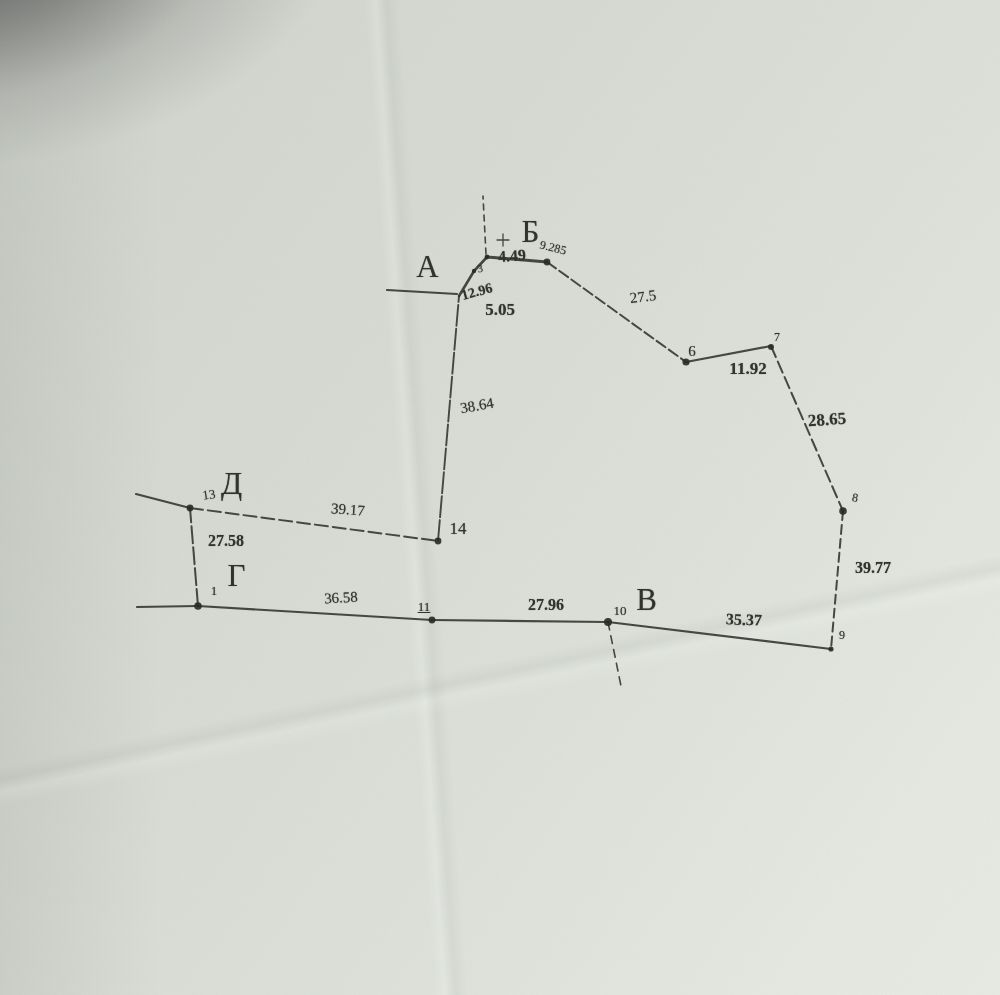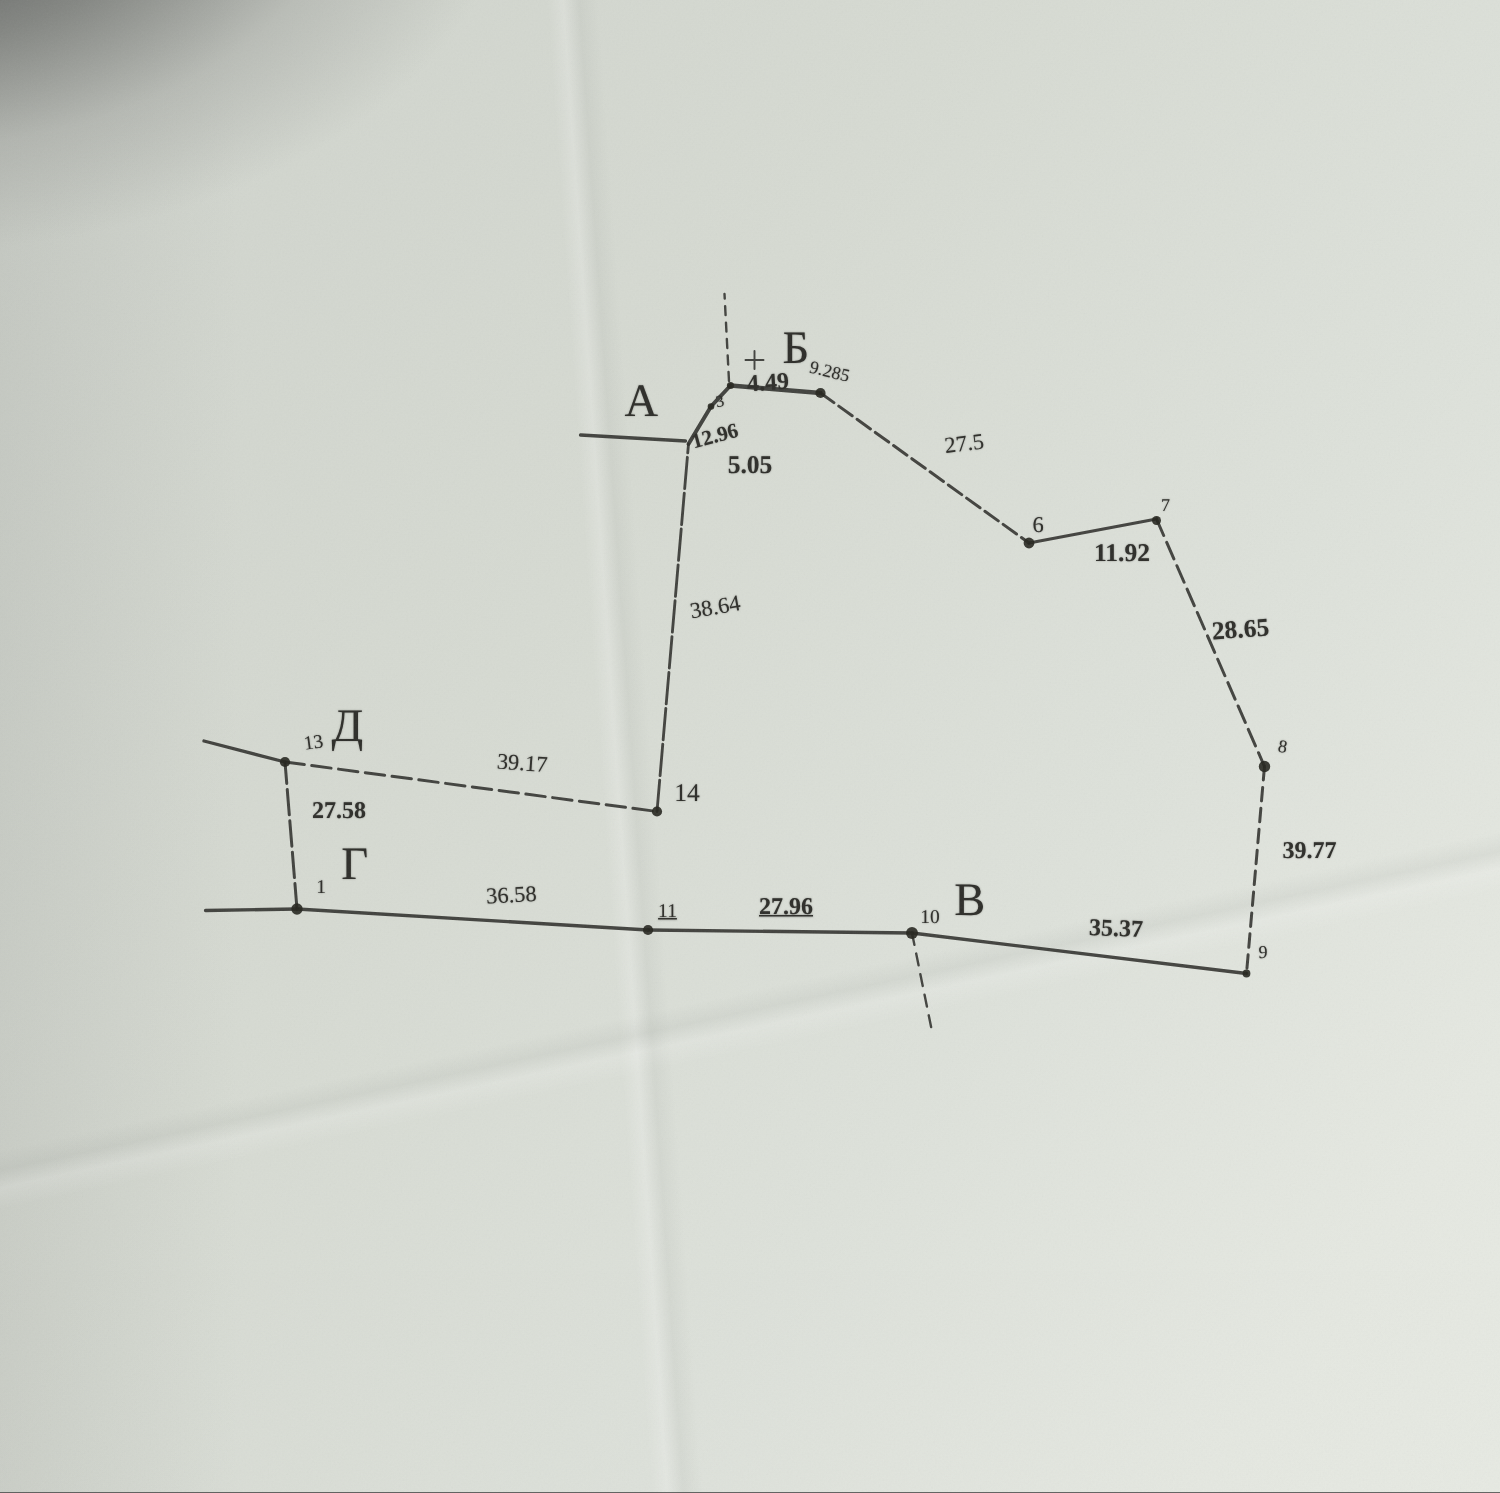--- a/index.html
+++ b/index.html
@@ -31,35 +31,35 @@
   .lbl-v{left:647px;top:600px;}
   .lbl-g{left:237px;top:576px;}
   .lbl-d{left:232px;top:484px;}
   
   .lbl-p3{left:480px;top:268px;font-size:11px;transform:translate(-50%,-50%) rotate(-10deg);}
   .lbl-p6{left:692px;top:351px;font-size:15px;}
   .lbl-p7{left:777px;top:337px;font-size:12px;}
   .lbl-p8{left:855px;top:498px;font-size:12px;transform:translate(-50%,-50%) rotate(10deg);}
   .lbl-p9{left:842px;top:635px;font-size:12px;}
   .lbl-p10{left:620px;top:611px;}
-  .lbl-p11{left:445px;top:607px;text-decoration:underline;}
+  .lbl-p11{left:424px;top:607px;text-decoration:underline;}
   .lbl-p12{left:214px;top:591px;}
   .lbl-p13{left:209px;top:495px;transform:translate(-50%,-50%) rotate(-8deg);}
   .lbl-p14{left:458px;top:529px;font-size:17px;}
   
   .lbl-d-nearb{left:553px;top:248px;font-size:12px;transform:translate(-50%,-50%) rotate(14deg);}
   .lbl-d-45{left:512px;top:256px;font-size:16px;transform:translate(-50%,-50%) rotate(-4deg);}
   .lbl-d-34{left:500px;top:265px;font-size:17px;margin-top:45px;}
   .lbl-d-23{left:477px;top:292px;font-size:14px;transform:translate(-50%,-50%) rotate(-15deg);}
   .lbl-d-56{left:643px;top:297px;transform:translate(-50%,-50%) rotate(-7deg);}
   .lbl-d-67{left:748px;top:344px;font-size:17px;margin-top:25px;}
   .lbl-d-78{left:827px;top:420px;font-size:17px;transform:translate(-50%,-50%) rotate(-4deg);}
   .lbl-d-89{left:873px;top:568px;font-size:16px;}
   .lbl-d-910{left:744px;top:620px;font-size:16px;transform:translate(-50%,-50%) rotate(2deg);}
-  .lbl-d-1011{left:524px;top:605px;font-size:16px;text-decoration:underline;}
+  .lbl-d-1011{left:546px;top:605px;font-size:16px;}
   .lbl-d-1112{left:341px;top:598px;transform:translate(-50%,-50%) rotate(-3deg);}
   .lbl-d-1213{left:226px;top:541px;font-size:16px;}
   .lbl-d-1314{left:348px;top:510px;transform:translate(-50%,-50%) rotate(4deg);}
   .lbl-d-142{left:477px;top:406px;transform:translate(-50%,-50%) rotate(-10deg);}
 </style>
 </head>
 <body>
 
 <div class="paper">
 

